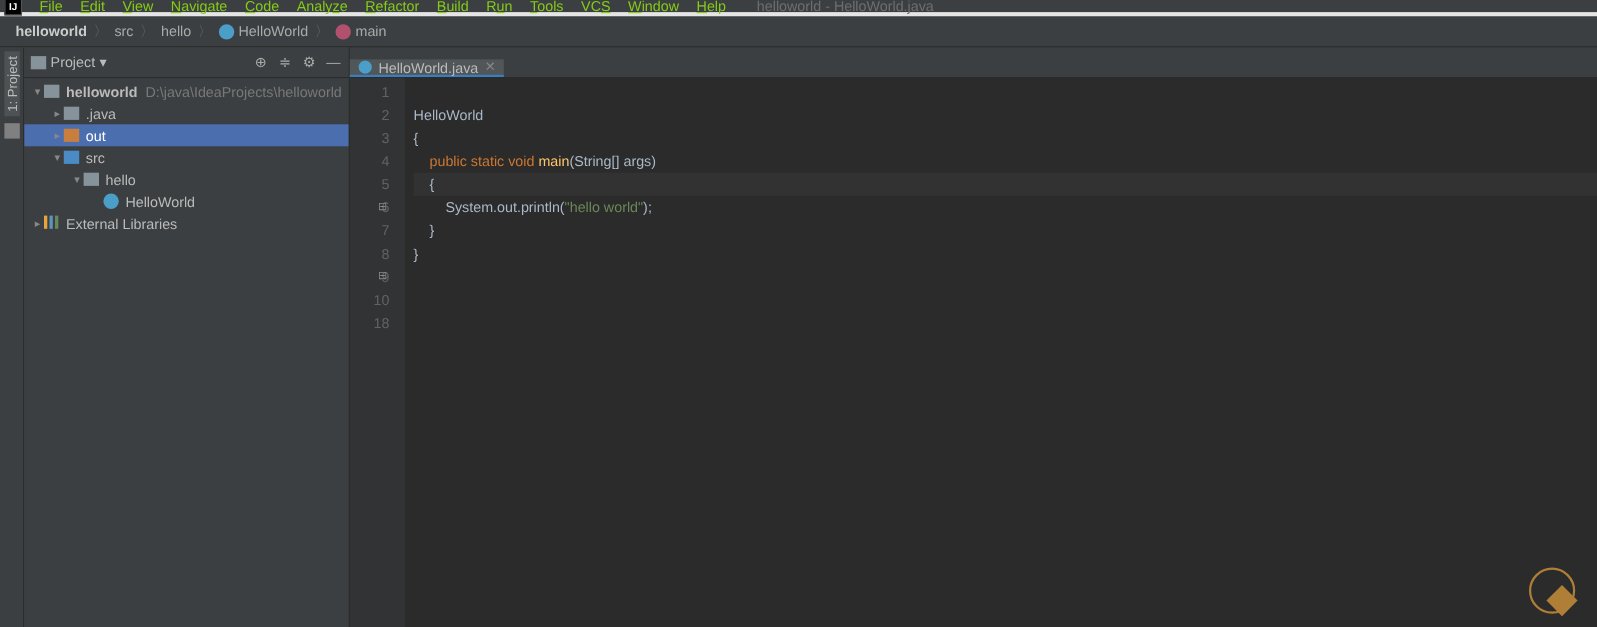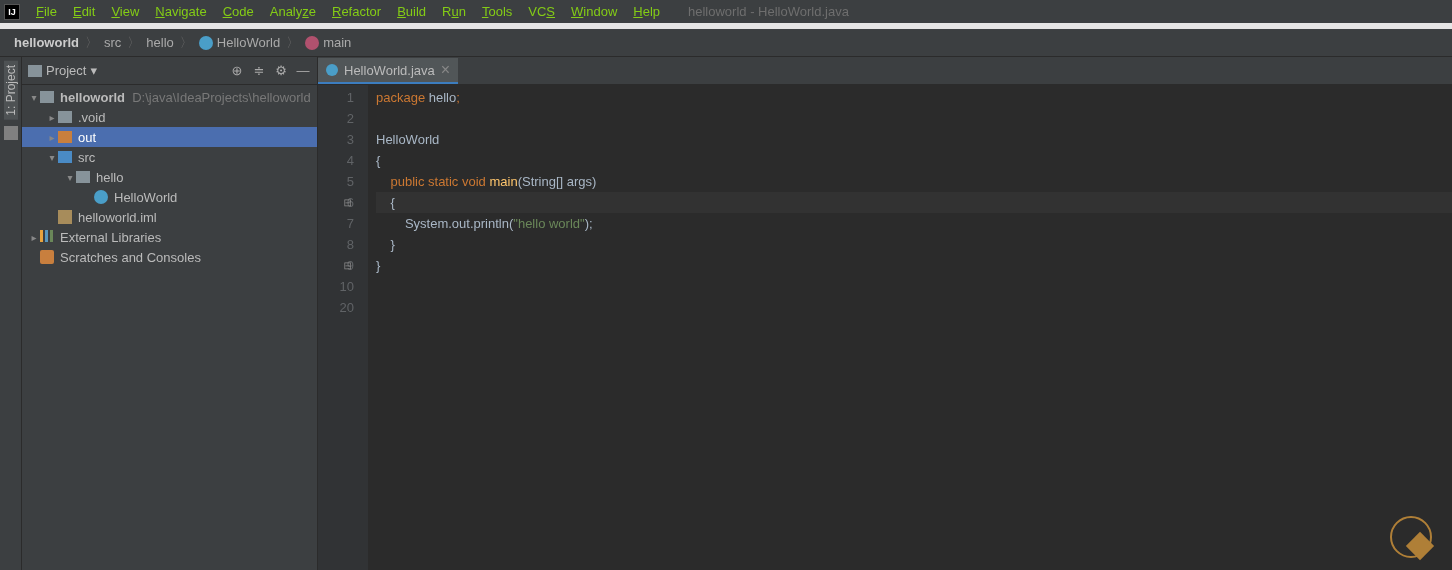--- a/index.html
+++ b/index.html
@@ -1,17 +1,17 @@
 <!DOCTYPE html>
 <html><head>
 <meta charset="utf-8">
 <style>
 *{margin:0;padding:0;box-sizing:border-box;font-family:"Segoe UI",Arial,sans-serif;font-size:13px;user-select:none}
 body{background:#3c3f41;color:#bbb;width:1452px;height:570px;overflow:hidden;display:flex;flex-direction:column}
-.menubar{height:29px;background:#3c3f41;display:flex;align-items:center;padding-left:4px;border-bottom:6px solid #e5e5e5}
+.menubar{height:15px;background:#3c3f41;display:flex;align-items:center;padding-left:4px;border-bottom:4px solid #e5e5e5}
 .app-icon{width:16px;height:16px;background:#000;border:1px solid #555;margin-right:8px;display:flex;align-items:center;justify-content:center;font-size:9px;color:#fff;font-weight:bold}
 .menu-item{padding:3px 8px;color:#84cc16;cursor:pointer}
 .underline{text-decoration:underline}
 .window-title{margin-left:20px;color:#6e6e6e}
 .breadcrumb{height:28px;background:#3c3f41;display:flex;align-items:center;padding-left:10px;border-bottom:1px solid #2b2b2b}
 .crumb{color:#aaa;padding:0 4px;display:flex;align-items:center;gap:4px}
 .crumb.bold{color:#ccc;font-weight:bold}
 .crumb-sep{color:#666;margin:0 2px}
 .class-icon{width:14px;height:14px;background:#4a9ec8;border-radius:50%;display:inline-block}
 .method-icon{width:14px;height:14px;background:#b1516e;border-radius:50%;display:inline-block}
@@ -33,21 +33,21 @@
 .folder.orange{background:#c87f3e}
 .folder.blue{background:#4a8bc5}
 .iml-file{width:14px;height:14px;background:#a78c5b;margin-right:6px;display:inline-block}
 .lib-icon{width:14px;height:14px;margin-right:6px;display:inline-block;position:relative}
 .lib-icon::before{content:"";position:absolute;width:3px;height:12px;background:#e8a33d;left:0}
 .lib-icon::after{content:"";position:absolute;width:3px;height:12px;background:#5896bd;left:5px;box-shadow:5px 0 #6a8759}
 .scratch-icon{width:14px;height:14px;background:#c87f3e;margin-right:6px;border-radius:2px}
 .dim{color:#787878}
 .editor-area{flex:1;display:flex;flex-direction:column;background:#2b2b2b}
 .tab-bar{height:28px;background:#3c3f41;display:flex;align-items:flex-end;border-bottom:1px solid #2b2b2b}
-.tab{height:26px;background:#515658;display:flex;align-items:center;padding:0 8px;gap:6px;color:#bbb;border-bottom:2px solid #3c7dbf}
+.tab{height:16px;background:#515658;display:flex;align-items:center;padding:0 8px;gap:6px;color:#bbb;border-bottom:2px solid #3c7dbf}
 .tab-close{color:#888;cursor:pointer;font-size:16px;line-height:1}
 .editor{flex:1;display:flex;font-family:"Consolas","Monaco",monospace;font-size:14px;overflow:hidden}
 .gutter{width:50px;background:#313335;color:#606366;text-align:right;padding-right:14px;padding-top:2px;line-height:21px;position:relative}
 .gutter-fold{position:absolute;right:2px;color:#888;font-size:10px}
 .code{flex:1;background:#2b2b2b;padding-top:2px;line-height:21px;color:#a9b7c6;padding-left:8px}
 .code-line{height:21px;white-space:pre}
 .code-line.current{background:#323232}
 .kw{color:#cc7832}
 .str{color:#6a8759}
 .id{color:#ffc66d}
@@ -110,21 +110,21 @@
       <span class="header-icon">≑</span>
       <span class="header-icon">⚙</span>
       <span class="header-icon">—</span>
     </div>
     <div class="tree">
       <div class="tree-row"><span class="indent" style="width:6px"></span><span class="expand">▾</span><span class="folder"></span><b><span>helloworld</span></b>&nbsp;&nbsp;<span class="dim">D:\java\IdeaProjects\helloworld</span></div>
       <div class="tree-row">
           <span class="indent" style="width:24px"></span>
           <span class="expand">▸</span>
           <span class="folder"></span>
-          <span>.void</span>
+          <span>.java</span>
         </div>
       <div class="tree-row selected">
           <span class="indent" style="width:24px"></span>
           <span class="expand">▸</span>
           <span class="folder orange"></span>
           <span>out</span>
         </div>
       <div class="tree-row">
           <span class="indent" style="width:24px"></span>
           <span class="expand">▾</span>
@@ -136,34 +136,24 @@
           <span class="expand">▾</span>
           <span class="folder"></span>
           <span>hello</span>
         </div>
       <div class="tree-row">
           <span class="indent" style="width:72px"></span>
           <span class="class-icon" style="margin-right:6px"></span>
           <span>HelloWorld</span>
         </div>
       <div class="tree-row">
-          <span class="indent" style="width:36px"></span>
-          <span class="iml-file"></span>
-          <span>helloworld.iml</span>
-        </div>
-      <div class="tree-row">
           <span class="indent" style="width:6px"></span>
           <span class="expand">▸</span>
           <span class="lib-icon"></span>
           <span>External Libraries</span>
-        </div>
-      <div class="tree-row">
-          <span class="indent" style="width:18px"></span>
-          <span class="scratch-icon"></span>
-          <span>Scratches and Consoles</span>
         </div>
     </div>
   </div>
 
   <div class="editor-area">
     <div class="tab-bar">
       <div class="tab">
         <span class="class-icon" style="width:12px;height:12px"></span>
         <span>HelloWorld.java</span>
         <span class="tab-close">×</span>
@@ -174,24 +164,23 @@
         <div>1</div>
           <div>2</div>
           <div>3</div>
           <div>4</div>
           <div>5</div>
         <div style="position:relative"><span>6</span><span class="gutter-fold">⊟</span></div>
         <div>7</div>
           <div>8</div>
         <div style="position:relative"><span>9</span><span class="gutter-fold">⊟</span></div>
         <div>10</div>
-          <div>20</div>
+          <div>18</div>
       </div>
       <div class="code">
-        <div class="code-line"><span class="kw">package </span><span>hello</span><span class="semi">;</span></div>
         <div class="code-line"></div>
         <div class="code-line"><span>HelloWorld</span></div>
         <div class="code-line"><span>{</span></div>
         <div class="code-line"><span class="kw">    public static void </span><span class="id">main</span><span>(String[] args)</span></div>
         <div class="code-line current"><span>    {</span></div>
         <div class="code-line"><span>        System.out.println(</span><span class="str">"hello world"</span><span>);</span></div>
         <div class="code-line"><span>    }</span></div>
         <div class="code-line"><span>}</span></div>
         <div class="code-line"></div>
       </div>

